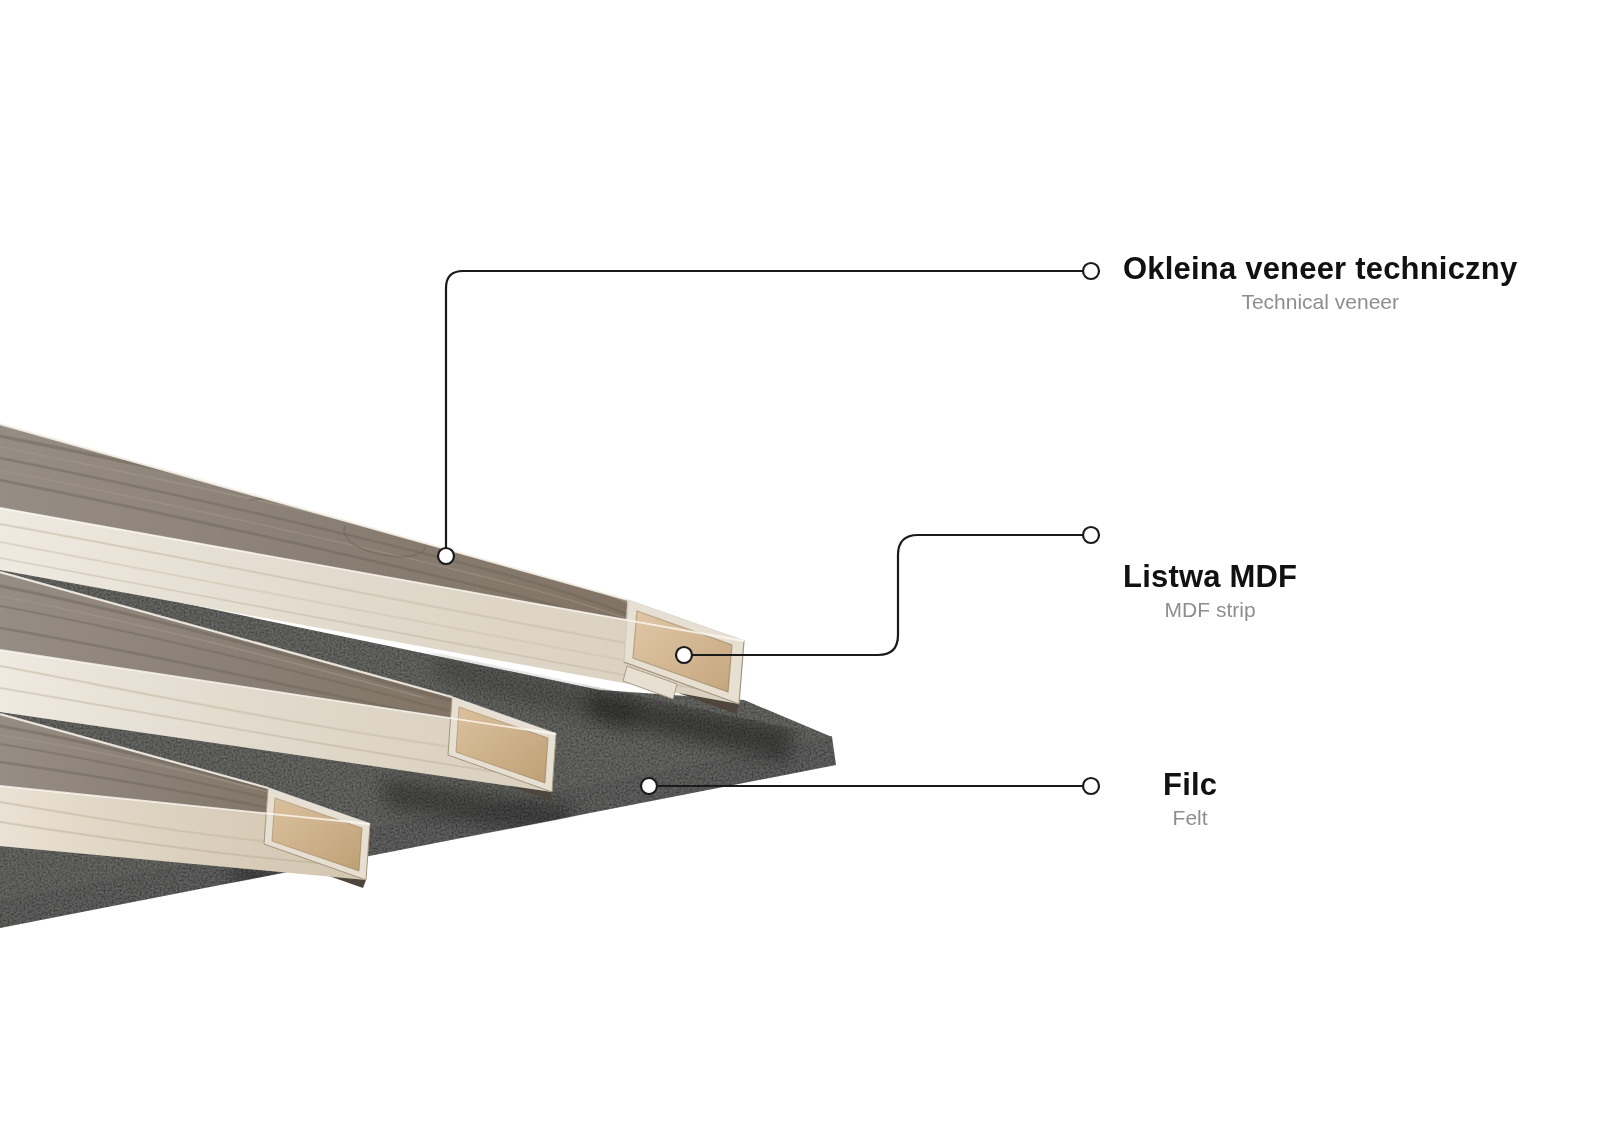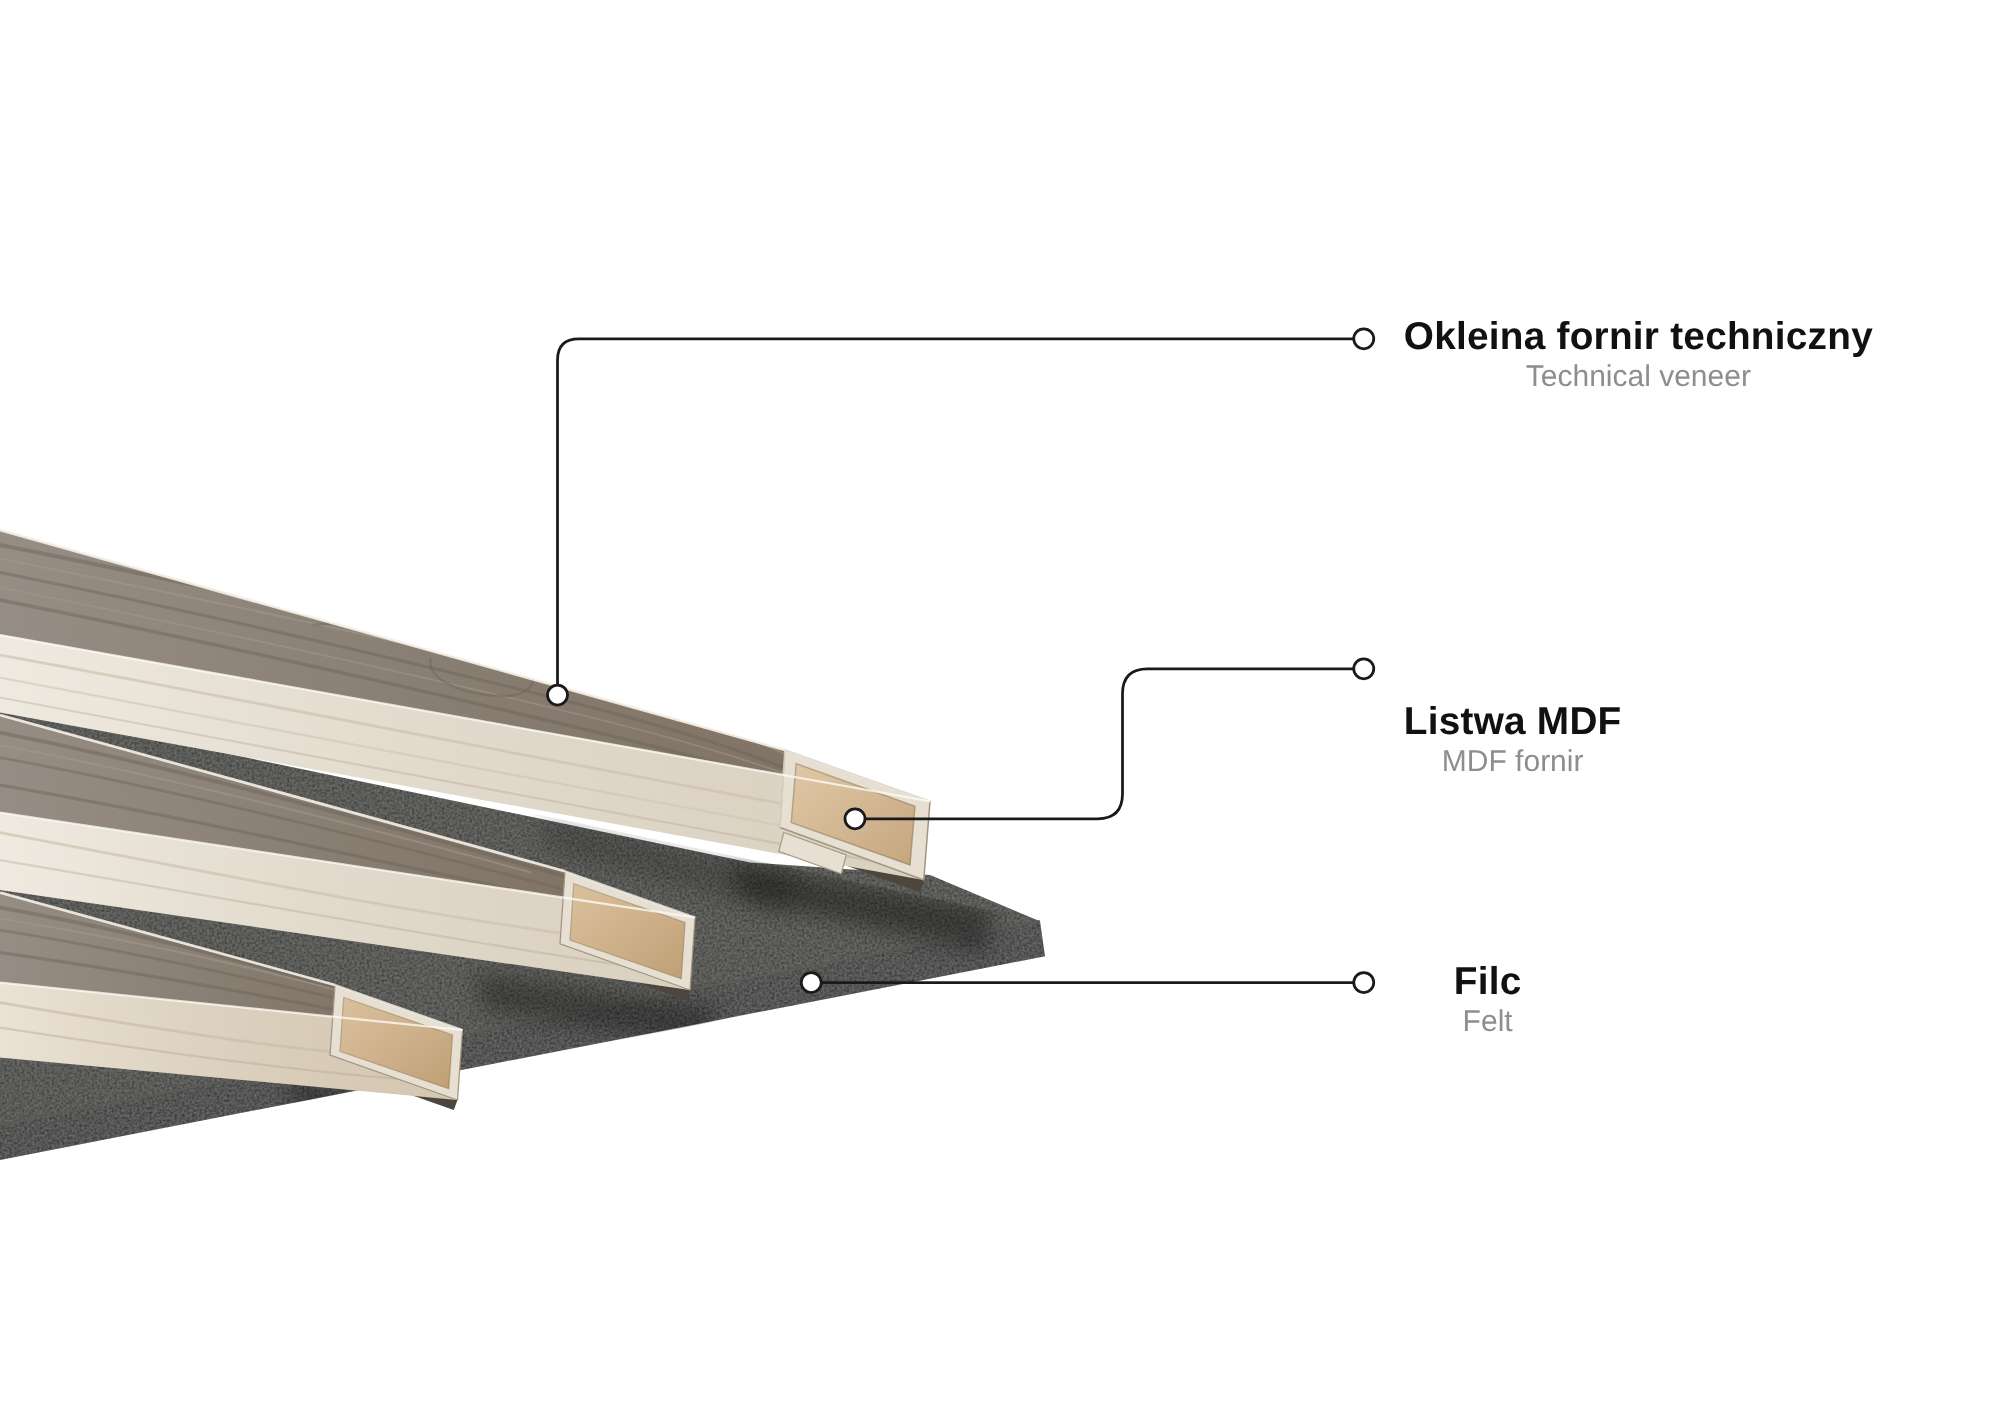--- a/index.html
+++ b/index.html
@@ -25,21 +25,21 @@
   }
   .callout-title {
     font-weight: 700;
     font-size: 31px;
     line-height: 34px;
     color: #111111;
     letter-spacing: 0.2px;
     white-space: nowrap;
   }
   .callout-subtitle {
-    font-size: 24px;
+    font-size: 21px;
     line-height: 24px;
     color: #8e8e8e;
     text-align: center;
     margin-top: 4px;
     white-space: nowrap;
   }
   #callout-veneer { top: 252px; }
   #callout-mdf    { top: 516px; margin-top: 44px; }
   #callout-felt   { top: 768px; margin-left: 40px; }
 </style>
@@ -206,27 +206,27 @@
       <circle cx="446" cy="556" r="8"></circle>
       <circle cx="684" cy="655" r="8"></circle>
       <circle cx="649" cy="786" r="8"></circle>
       <circle cx="1091" cy="271" r="8"></circle>
       <circle cx="1091" cy="535" r="8"></circle>
       <circle cx="1091" cy="786" r="8"></circle>
     </g>
   </svg>
 
   <div class="callout" id="callout-veneer">
-    <div class="callout-title">Okleina fornir techniczny</div>
+    <div class="callout-title">Okleina veneer techniczny</div>
     <div class="callout-subtitle">Technical veneer</div>
   </div>
 
   <div class="callout" id="callout-mdf">
     <div class="callout-title">Listwa MDF</div>
-    <div class="callout-subtitle">MDF fornir</div>
+    <div class="callout-subtitle">MDF strip</div>
   </div>
 
   <div class="callout" id="callout-felt">
     <div class="callout-title">Filc</div>
     <div class="callout-subtitle">Felt</div>
   </div>
 
 </div>
 
 </body></html>

